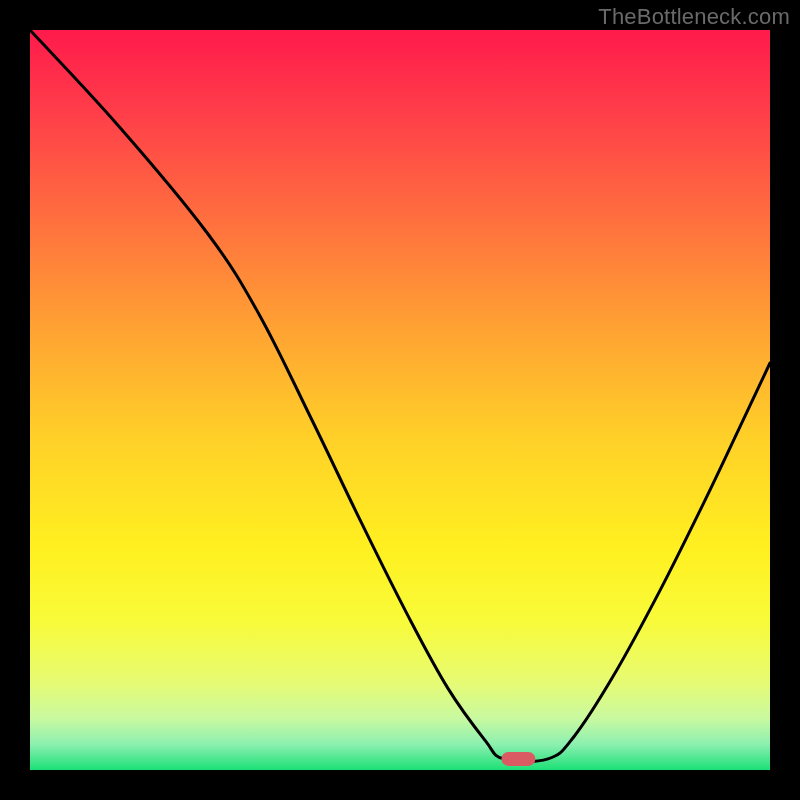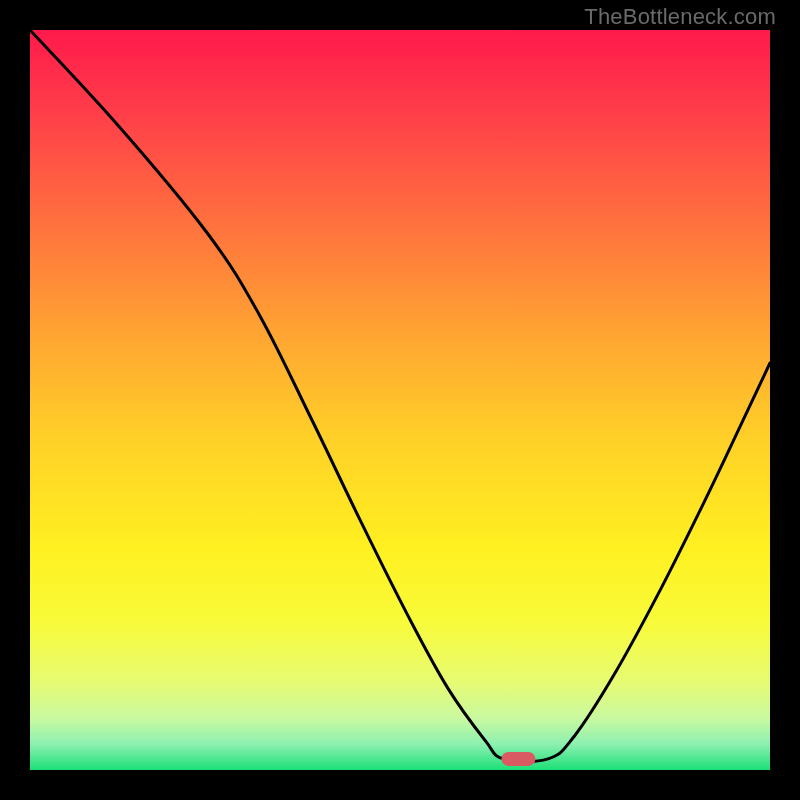--- a/index.html
+++ b/index.html
@@ -12,21 +12,21 @@
   }
   .stage {
     position: relative;
     width: 800px;
     height: 800px;
     background: #000;
   }
   .watermark {
     position: absolute;
     top: 4px;
-    right: 24px;
+    right: 10px;
     color: #6a6a6a;
     font-size: 22px;
     font-weight: 500;
     letter-spacing: 0.2px;
     user-select: none;
   }
   svg {
     position: absolute;
     left: 0;
     top: 0;

